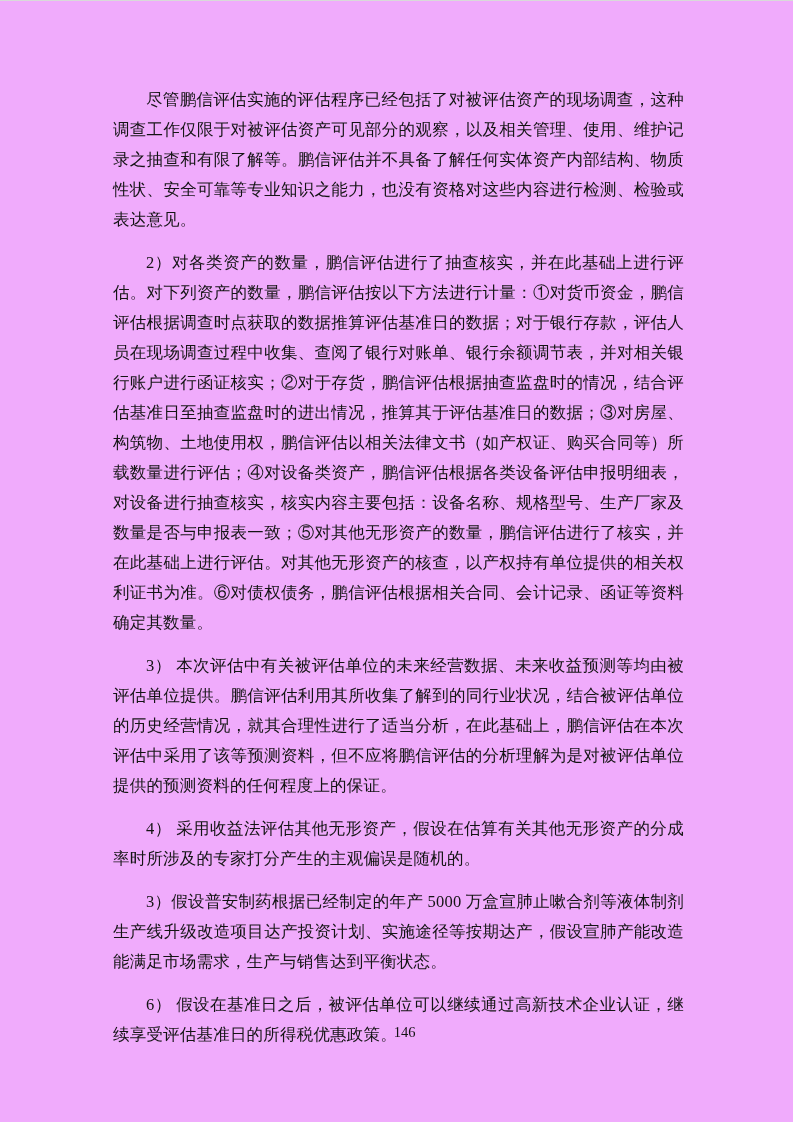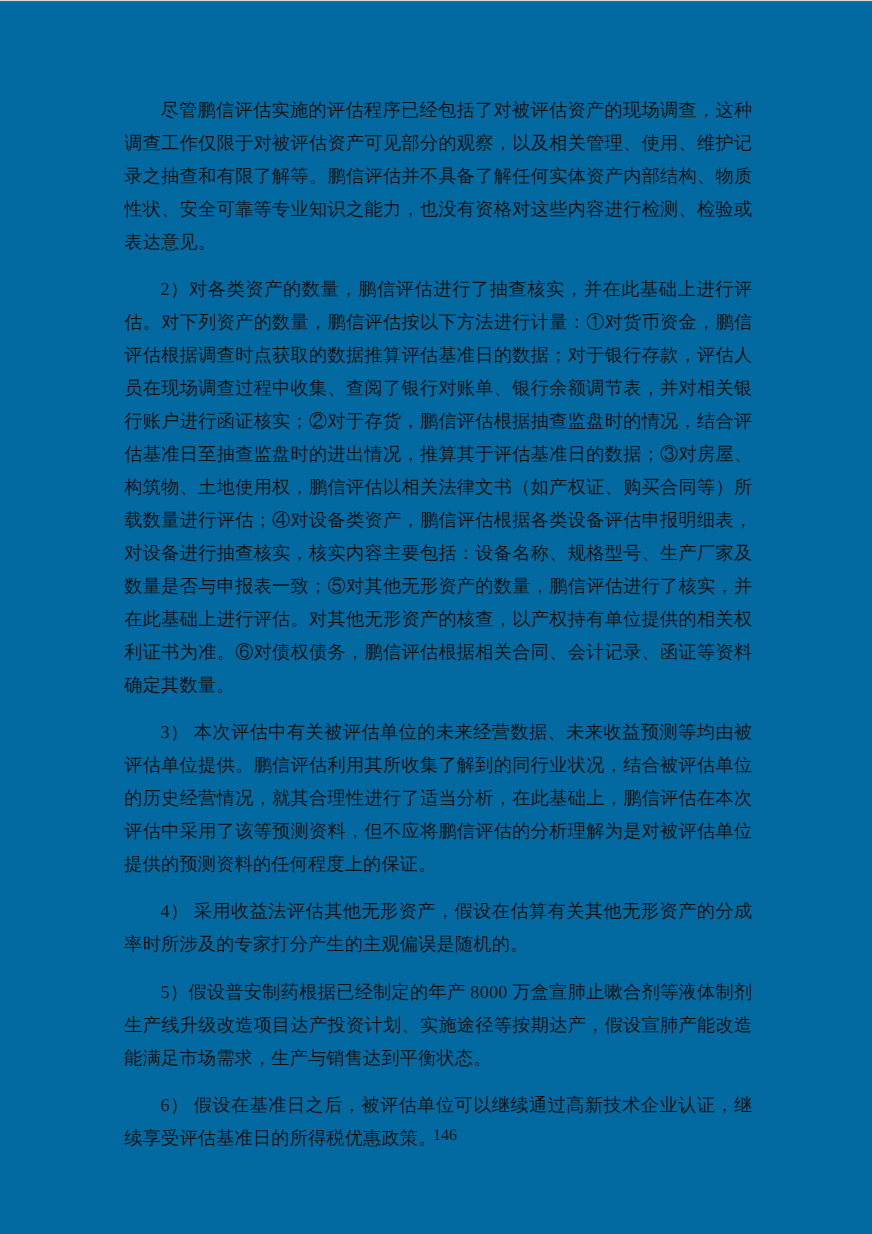--- a/index.html
+++ b/index.html
@@ -4,21 +4,21 @@
 <style>
   html, body {
     margin: 0;
     padding: 0;
     background: #ffffff;
   }
   .page {
     position: relative;
     width: 793px;
     height: 1122px;
-    background: #0369a1;
+    background: #f0abfc;
     border-top: 1px solid #d9d9d9;
     box-sizing: border-box;
     overflow: hidden;
     font-family: "Liberation Serif", "DejaVu Serif", serif;
     color: #141414;
   }
   .text-block {
     position: absolute;
     top: 84px;
     left: 113px;
@@ -48,17 +48,17 @@
 </style>
 </head>
 <body>
 
 <div class="page">
   <main class="text-block">
       <p>尽管鹏信评估实施的评估程序已经包括了对被评估资产的现场调查，这种调查工作仅限于对被评估资产可见部分的观察，以及相关管理、使用、维护记录之抽查和有限了解等。鹏信评估并不具备了解任何实体资产内部结构、物质性状、安全可靠等专业知识之能力，也没有资格对这些内容进行检测、检验或表达意见。</p>
       <p>2）对各类资产的数量，鹏信评估进行了抽查核实，并在此基础上进行评估。对下列资产的数量，鹏信评估按以下方法进行计量：①对货币资金，鹏信评估根据调查时点获取的数据推算评估基准日的数据；对于银行存款，评估人员在现场调查过程中收集、查阅了银行对账单、银行余额调节表，并对相关银行账户进行函证核实；②对于存货，鹏信评估根据抽查监盘时的情况，结合评估基准日至抽查监盘时的进出情况，推算其于评估基准日的数据；③对房屋、构筑物、土地使用权，鹏信评估以相关法律文书（如产权证、购买合同等）所载数量进行评估；④对设备类资产，鹏信评估根据各类设备评估申报明细表，对设备进行抽查核实，核实内容主要包括：设备名称、规格型号、生产厂家及数量是否与申报表一致；⑤对其他无形资产的数量，鹏信评估进行了核实，并在此基础上进行评估。对其他无形资产的核查，以产权持有单位提供的相关权利证书为准。⑥对债权债务，鹏信评估根据相关合同、会计记录、函证等资料确定其数量。</p>
       <p>3） 本次评估中有关被评估单位的未来经营数据、未来收益预测等均由被评估单位提供。鹏信评估利用其所收集了解到的同行业状况，结合被评估单位的历史经营情况，就其合理性进行了适当分析，在此基础上，鹏信评估在本次评估中采用了该等预测资料，但不应将鹏信评估的分析理解为是对被评估单位提供的预测资料的任何程度上的保证。</p>
       <p>4） 采用收益法评估其他无形资产，假设在估算有关其他无形资产的分成率时所涉及的专家打分产生的主观偏误是随机的。</p>
-      <p>5）假设普安制药根据已经制定的年产 8000 万盒宣肺止嗽合剂等液体制剂生产线升级改造项目达产投资计划、实施途径等按期达产，假设宣肺产能改造能满足市场需求，生产与销售达到平衡状态。</p>
+      <p>3）假设普安制药根据已经制定的年产 5000 万盒宣肺止嗽合剂等液体制剂生产线升级改造项目达产投资计划、实施途径等按期达产，假设宣肺产能改造能满足市场需求，生产与销售达到平衡状态。</p>
       <p>6） 假设在基准日之后，被评估单位可以继续通过高新技术企业认证，继续享受评估基准日的所得税优惠政策。</p>
     </main>
   <div class="page-number">146</div>
 </div>
 
 </body></html>

